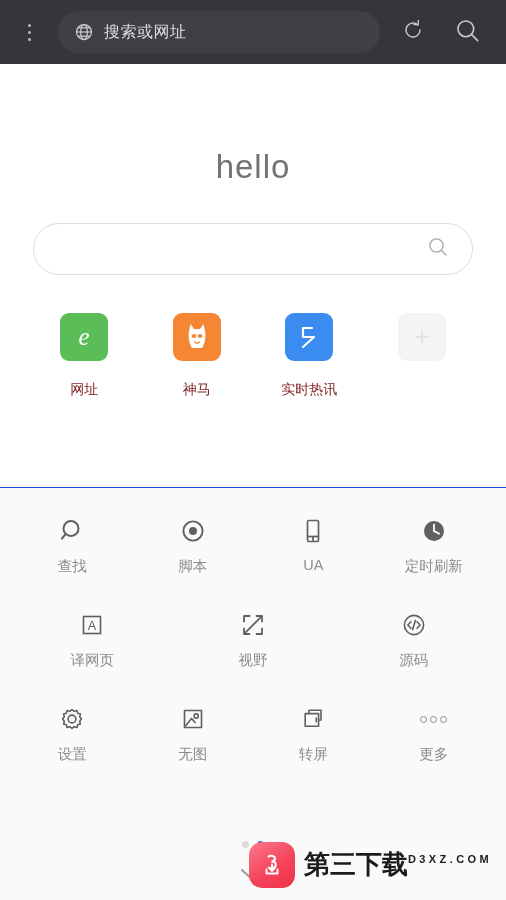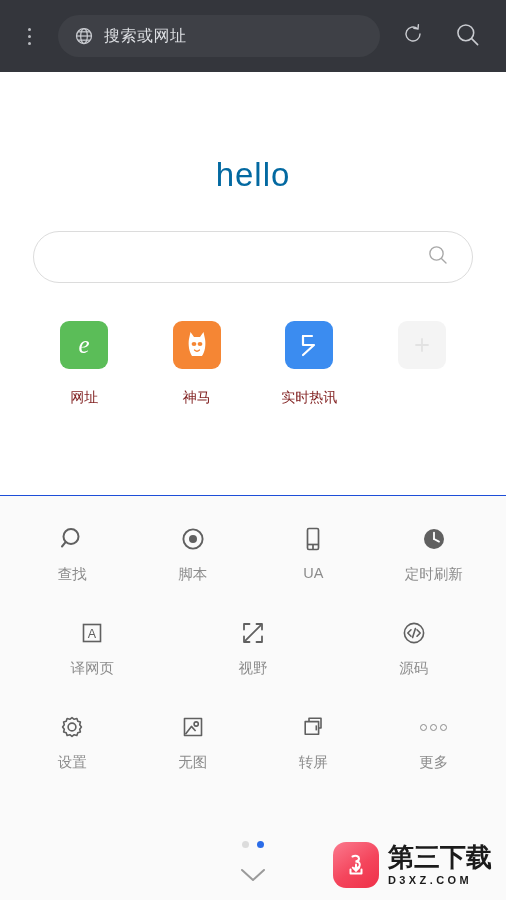--- a/index.html
+++ b/index.html
@@ -18,21 +18,21 @@
     width: 506px;
     height: 900px;
     position: relative;
     background: #ffffff;
     display: flex;
     flex-direction: column;
   }
 
   
   .topbar {
-    height: 72px;
+    height: 64px;
     background: #34363c;
     display: flex;
     align-items: center;
     flex: 0 0 auto;
     position: relative;
   }
   .menu-dots {
     width: 58px;
     height: 64px;
     display: flex;
@@ -83,21 +83,21 @@
   }
 
   
   .hero {
     flex: 0 0 auto;
     background: #ffffff;
     padding-top: 86px;
   }
   .hello {
     text-align: center;
-    color: #0369a1;
+    color: #737373;
     font-size: 33px;
     letter-spacing: 1px;
     font-weight: 400;
     line-height: 1;
   }
   .searchwrap {
     margin: 40px auto 0 auto;
     width: 440px;
     height: 52px;
     border: 1px solid #dcdcdc;
@@ -241,21 +241,21 @@
     width: 46px;
     height: 46px;
     border-radius: 13px;
     background: linear-gradient(145deg, #fb7a8e 0%, #f4455c 55%, #ef3048 100%);
     display: flex;
     align-items: center;
     justify-content: center;
   }
   .wm-text {
     display: flex;
-    flex-direction: column;
+    flex-direction: row;
     justify-content: center;
   }
   .wm-cn {
     font-size: 26px;
     color: #1b1b1b;
     font-weight: bold;
     line-height: 1.05;
     letter-spacing: 0px;
   }
   .wm-en {

